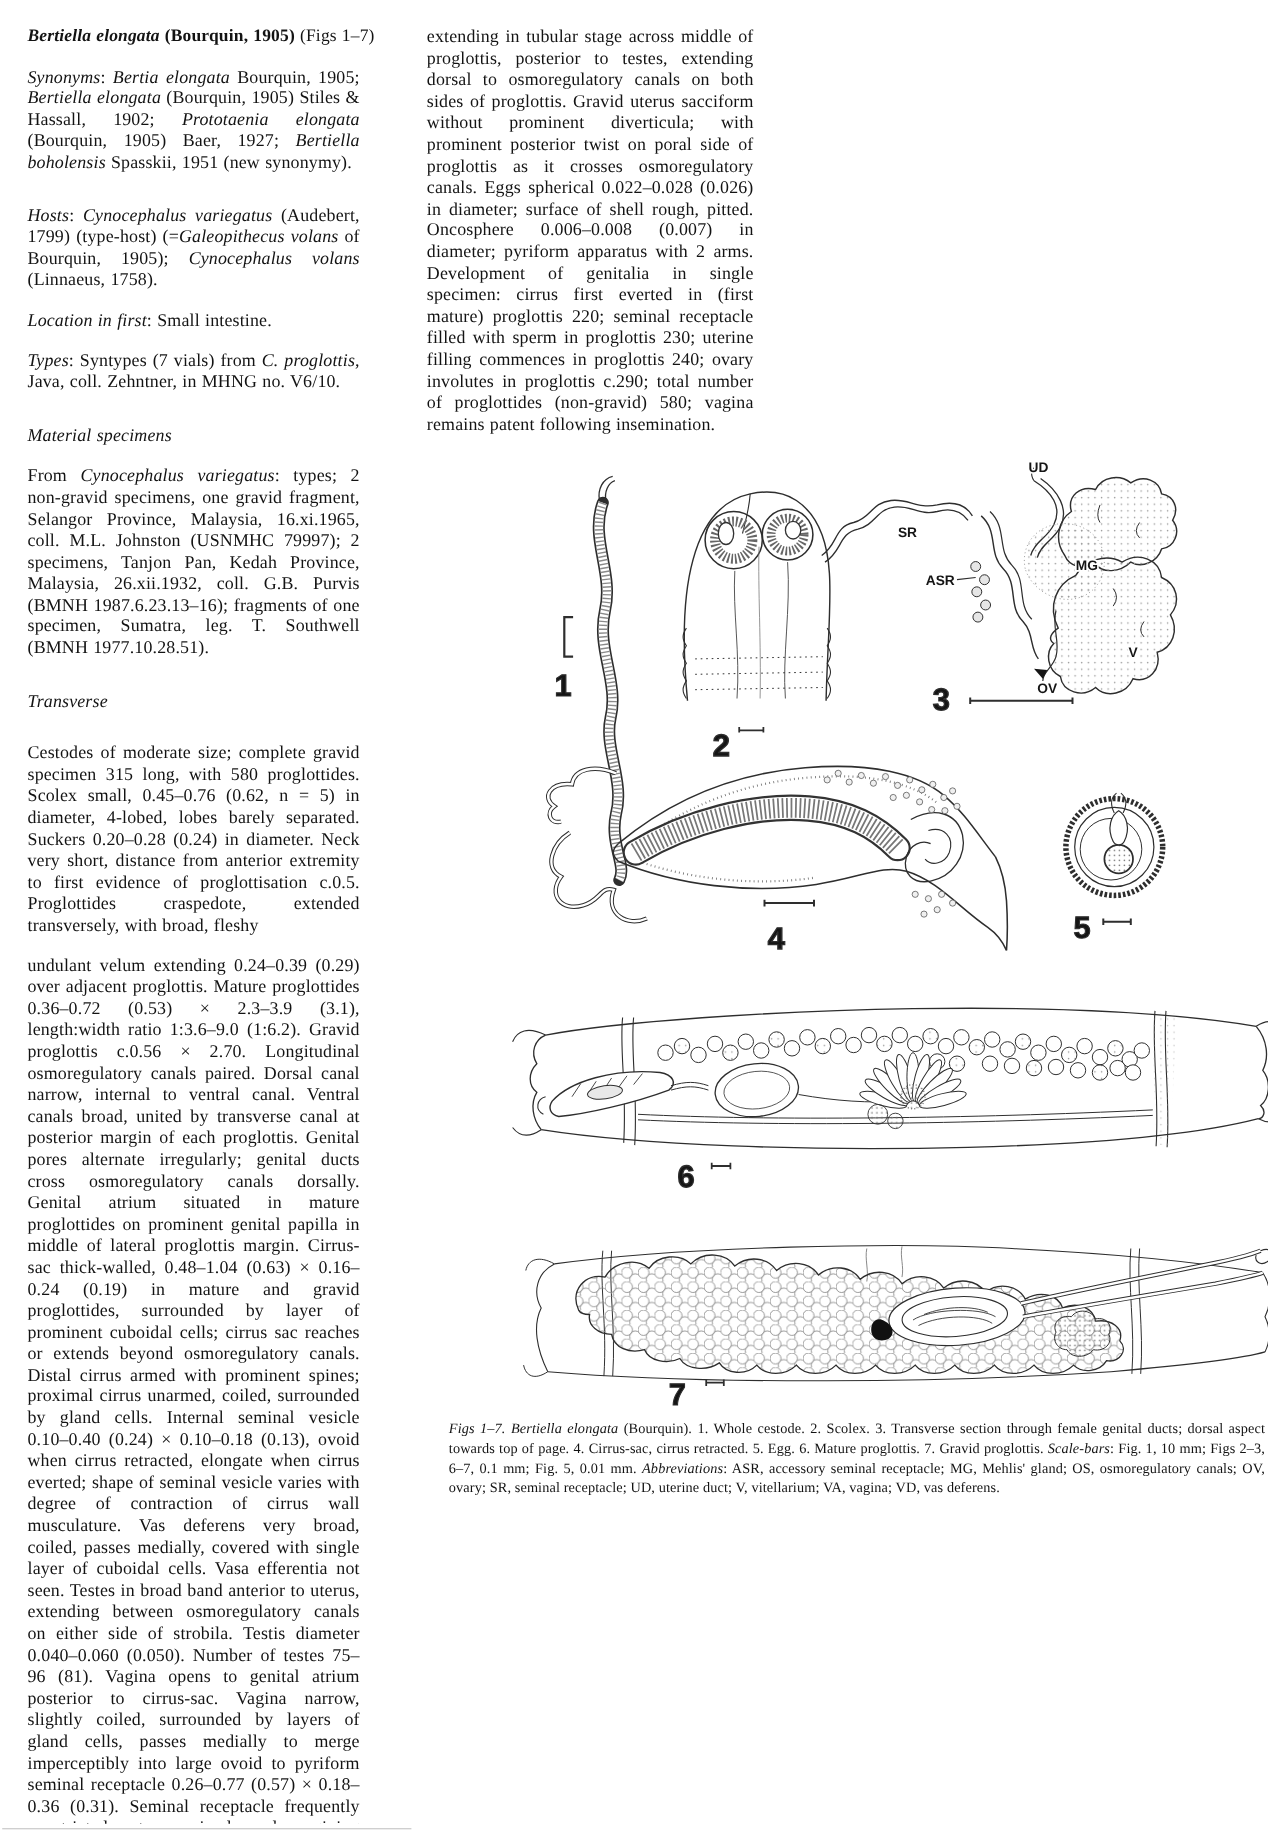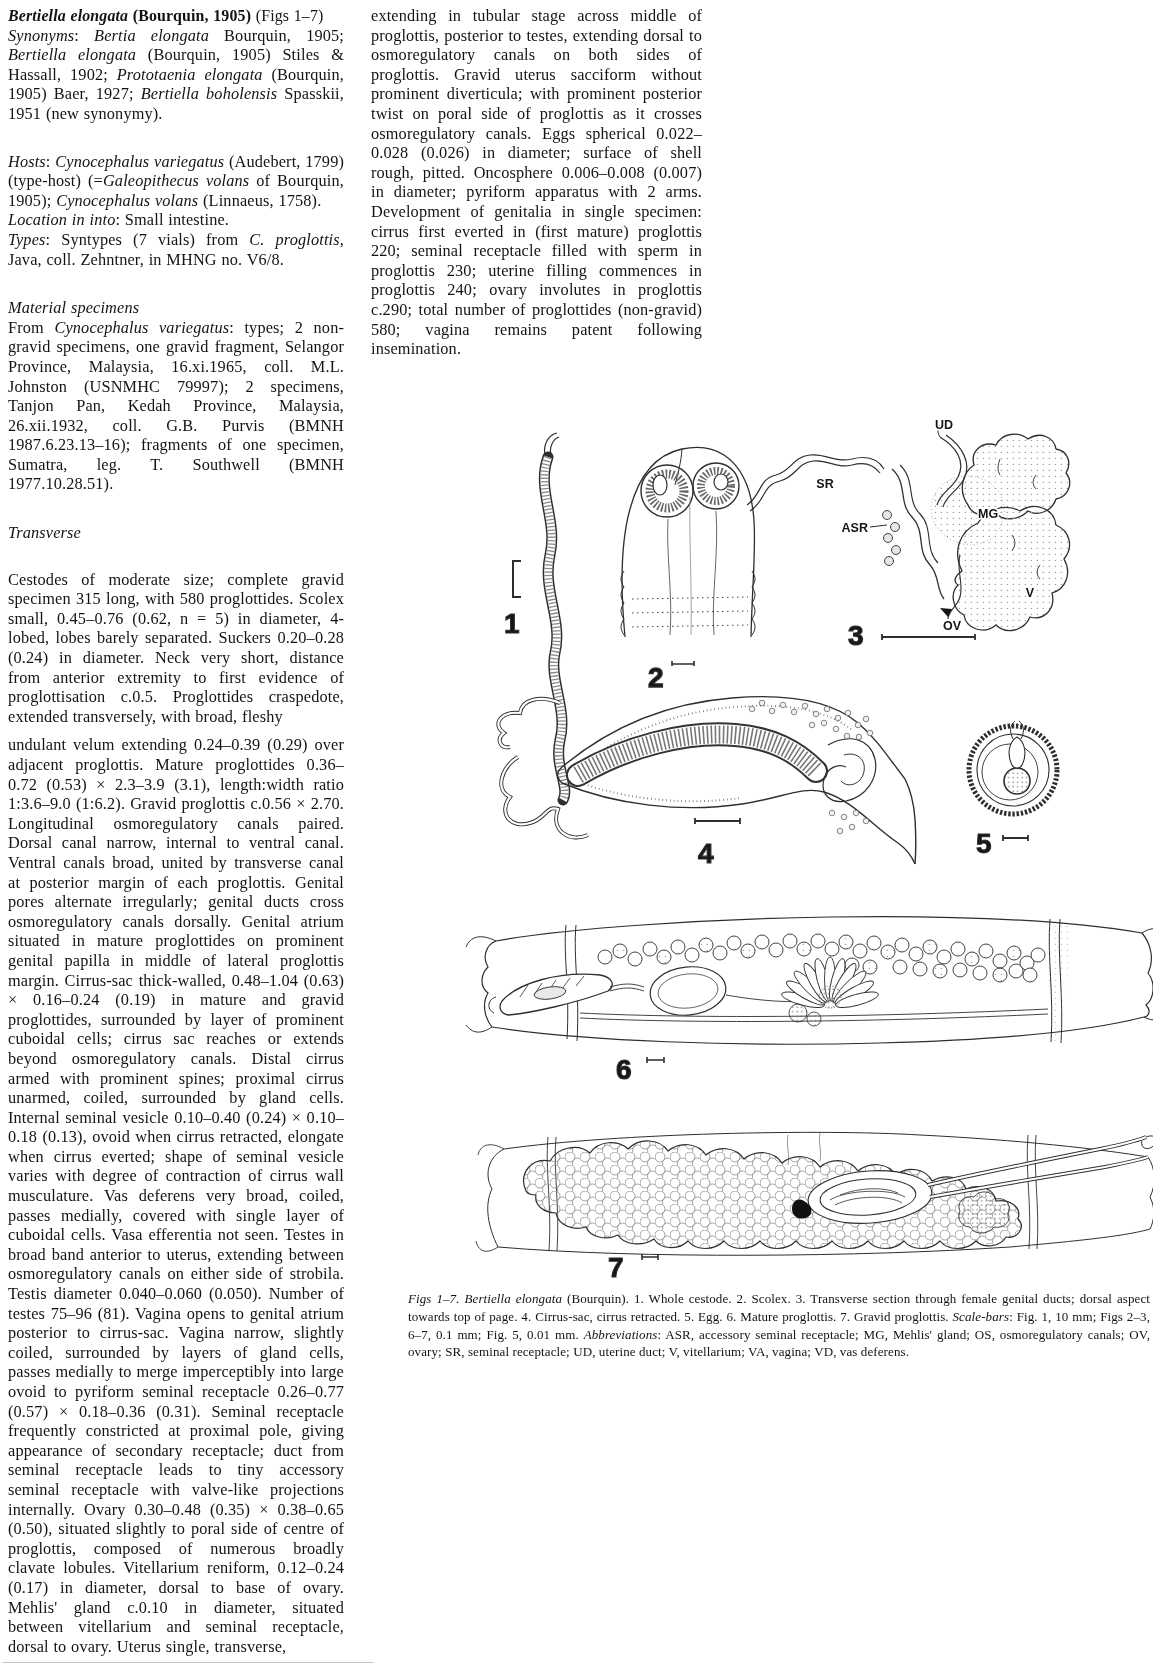--- a/index.html
+++ b/index.html
@@ -1,20 +1,20 @@
 <!DOCTYPE html>
 <html><head>
 <meta charset="utf-8">
 <style>
   html,body{margin:0;padding:0;background:#ffffff;}
   .page{position:relative;width:1153px;height:1670px;background:#fff;overflow:hidden;
         font-family:"Liberation Serif", serif;color:#131313;}
   .col{position:absolute;text-align:justify;font-size:16.3px;line-height:19.6px;
        letter-spacing:0.15px;word-spacing:0.5px;}
-  .col p{margin:0;}
+  .col p{margin:17px;}
   #left-col{left:8px;top:6px;width:336px;height:1652px;overflow:hidden;}
   #right-col{left:371px;top:6px;width:331px;}
   .title-line{white-space:nowrap;font-size:15.9px;}
   .seg-i{font-style:italic;}
   .seg-b{font-weight:bold;}
   .seg-bi{font-weight:bold;font-style:italic;}
   .heading{font-style:italic;}
   .mt-hosts{margin-top:28px !important;}
   .mt-sec{margin-top:29px !important;}
   .mt-desc{margin-top:27px !important;}
@@ -30,22 +30,22 @@
 </style>
 </head>
 <body>
 
 <div class="page">
 
   <div id="left-col" class="col">
     <p class="title-line"><span class="seg-bi">Bertiella elongata</span><span class="seg-b"> (Bourquin, 1905)</span><span> (Figs 1–7)</span></p>
     <p><span class="seg-i">Synonyms</span><span>: </span><span class="seg-i">Bertia elongata</span><span> Bourquin, 1905; </span><span class="seg-i">Bertiella elongata</span><span> (Bourquin, 1905) Stiles &amp; Hassall, 1902; </span><span class="seg-i">Prototaenia elongata</span><span> (Bourquin, 1905) Baer, 1927; </span><span class="seg-i">Bertiella boholensis</span><span> Spasskii, 1951 (new synonymy).</span></p>
     <p class="mt-hosts"><span class="seg-i">Hosts</span><span>: </span><span class="seg-i">Cynocephalus variegatus</span><span> (Audebert, 1799) (type-host) (=</span><span class="seg-i">Galeopithecus volans</span><span> of Bourquin, 1905); </span><span class="seg-i">Cynocephalus volans</span><span> (Linnaeus, 1758).</span></p>
-    <p><span class="seg-i">Location in into</span><span>: Small intestine.</span></p>
-    <p><span class="seg-i">Types</span><span>: Syntypes (7 vials) from </span><span class="seg-i">C. proglottis</span><span>, Java, coll. Zehntner, in MHNG no. V6/8.</span></p>
+    <p><span class="seg-i">Location in first</span><span>: Small intestine.</span></p>
+    <p><span class="seg-i">Types</span><span>: Syntypes (7 vials) from </span><span class="seg-i">C. proglottis</span><span>, Java, coll. Zehntner, in MHNG no. V6/10.</span></p>
     <p class="heading mt-sec">Material specimens</p>
     <p><span>From </span><span class="seg-i">Cynocephalus variegatus</span><span>: types; 2 non-gravid specimens, one gravid fragment, Selangor Province, Malaysia, 16.xi.1965, coll. M.L. Johnston (USNMHC 79997); 2 specimens, Tanjon Pan, Kedah Province, Malaysia, 26.xii.1932, coll. G.B. Purvis (BMNH 1987.6.23.13–16); fragments of one specimen, Sumatra, leg. T. Southwell (BMNH 1977.10.28.51).</span></p>
     <p class="heading mt-sec">Transverse</p>
     <p class="mt-desc">Cestodes of moderate size; complete gravid specimen 315 long, with 580 proglottides. Scolex small, 0.45–0.76 (0.62, n = 5) in diameter, 4-lobed, lobes barely separated. Suckers 0.20–0.28 (0.24) in diameter. Neck very short, distance from anterior extremity to first evidence of proglottisation c.0.5. Proglottides craspedote, extended transversely, with broad, fleshy</p>
     <p class="mt-small">undulant velum extending 0.24–0.39 (0.29) over adjacent proglottis. Mature proglottides 0.36–0.72 (0.53) × 2.3–3.9 (3.1), length:width ratio 1:3.6–9.0 (1:6.2). Gravid proglottis c.0.56 × 2.70. Longitudinal osmoregulatory canals paired. Dorsal canal narrow, internal to ventral canal. Ventral canals broad, united by transverse canal at posterior margin of each proglottis. Genital pores alternate irregularly; genital ducts cross osmoregulatory canals dorsally. Genital atrium situated in mature proglottides on prominent genital papilla in middle of lateral proglottis margin. Cirrus-sac thick-walled, 0.48–1.04 (0.63) × 0.16–0.24 (0.19) in mature and gravid proglottides, surrounded by layer of prominent cuboidal cells; cirrus sac reaches or extends beyond osmoregulatory canals. Distal cirrus armed with prominent spines; proximal cirrus unarmed, coiled, surrounded by gland cells. Internal seminal vesicle 0.10–0.40 (0.24) × 0.10–0.18 (0.13), ovoid when cirrus retracted, elongate when cirrus everted; shape of seminal vesicle varies with degree of contraction of cirrus wall musculature. Vas deferens very broad, coiled, passes medially, covered with single layer of cuboidal cells. Vasa efferentia not seen. Testes in broad band anterior to uterus, extending between osmoregulatory canals on either side of strobila. Testis diameter 0.040–0.060 (0.050). Number of testes 75–96 (81). Vagina opens to genital atrium posterior to cirrus-sac. Vagina narrow, slightly coiled, surrounded by layers of gland cells, passes medially to merge imperceptibly into large ovoid to pyriform seminal receptacle 0.26–0.77 (0.57) × 0.18–0.36 (0.31). Seminal receptacle frequently constricted at proximal pole, giving appearance of secondary receptacle; duct from seminal receptacle leads to tiny accessory seminal receptacle with valve-like projections internally. Ovary 0.30–0.48 (0.35) × 0.38–0.65 (0.50), situated slightly to poral side of centre of proglottis, composed of numerous broadly clavate lobules. Vitellarium reniform, 0.12–0.24 (0.17) in diameter, dorsal to base of ovary. Mehlis' gland c.0.10 in diameter, situated between vitellarium and seminal receptacle, dorsal to ovary. Uterus single, transverse,</p>
   </div>
 
   <div id="right-col" class="col">
     <p>extending in tubular stage across middle of proglottis, posterior to testes, extending dorsal to osmoregulatory canals on both sides of proglottis. Gravid uterus sacciform without prominent diverticula; with prominent posterior twist on poral side of proglottis as it crosses osmoregulatory canals. Eggs spherical 0.022–0.028 (0.026) in diameter; surface of shell rough, pitted. Oncosphere 0.006–0.008 (0.007) in diameter; pyriform apparatus with 2 arms. Development of genitalia in single specimen: cirrus first everted in (first mature) proglottis 220; seminal receptacle filled with sperm in proglottis 230; uterine filling commences in proglottis 240; ovary involutes in proglottis c.290; total number of proglottides (non-gravid) 580; vagina remains patent following insemination.</p>
   </div>

